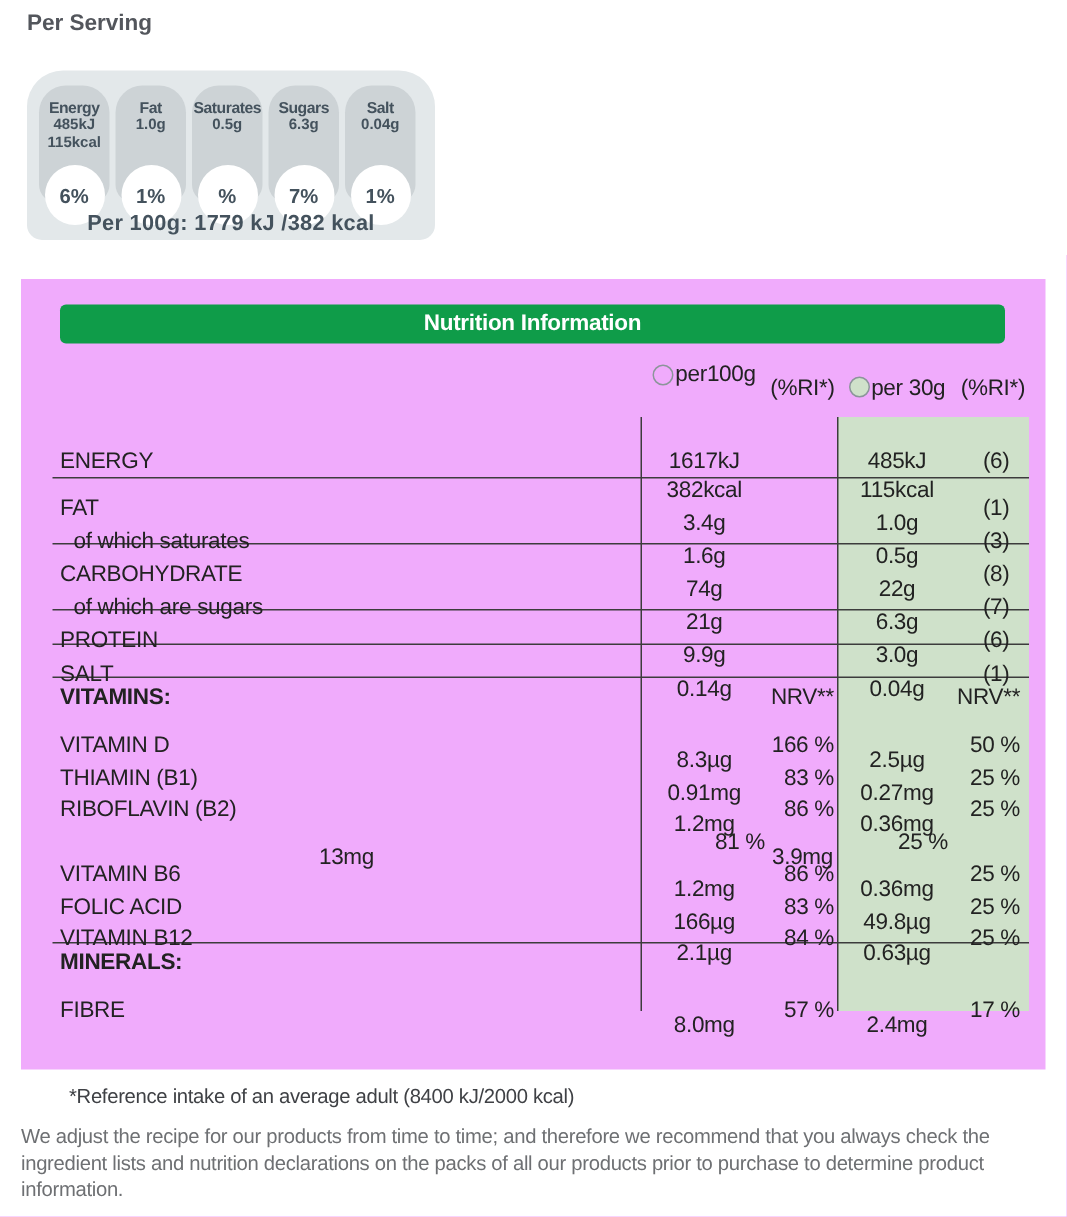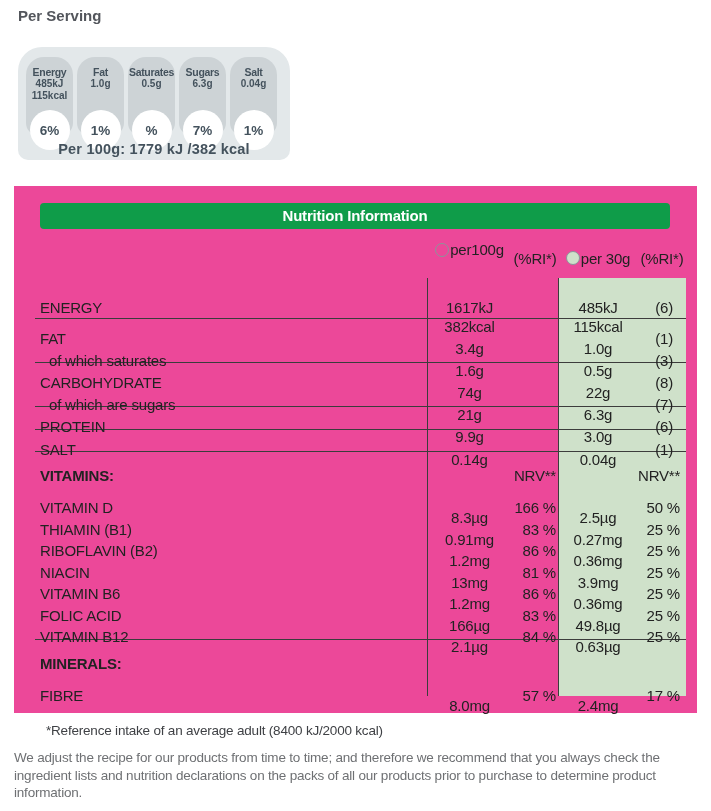--- a/index.html
+++ b/index.html
@@ -18,21 +18,21 @@
   .badge-name{font-size:10.5px;font-weight:bold;margin-top:9px;letter-spacing:-0.3px;white-space:nowrap;}
   .badge-val{font-size:10px;line-height:12px;font-weight:600;}
   .badge-circle{position:absolute;left:50%;transform:translateX(-50%);bottom:-15px;
                 width:40px;height:40px;border-radius:50%;background:#ffffff;
                 display:flex;align-items:center;justify-content:center;
                 font-size:13.5px;font-weight:bold;color:#44525d;}
   .per100-line{position:absolute;bottom:3px;width:100%;text-align:center;
                font-size:14.5px;font-weight:bold;color:#44525d;letter-spacing:0.2px;}
 
   
-  .nutri-panel{position:absolute;left:14px;top:186px;width:683px;height:527px;background:#ec4899;}
+  .nutri-panel{position:absolute;left:14px;top:186px;width:683px;height:527px;background:#f0abfc;}
   .nutri-title{position:absolute;left:26px;top:17px;width:630px;height:26px;background:#0f9c49;
                border-radius:4px;color:#ffffff;font-weight:bold;font-size:15px;
                text-align:center;line-height:26px;letter-spacing:-0.2px;}
 
   .tbl{position:absolute;left:21px;top:54px;width:651px;font-size:15px;color:#222;letter-spacing:-0.2px;}
   .grid5{display:grid;grid-template-columns:392px 85px 46px 80px 48px;}
 
   
   .thead{height:38px;}
   .hc{display:flex;}
@@ -48,21 +48,21 @@
   
   .tbody{position:relative;}
   .green-col{position:absolute;left:523px;top:0;width:128px;height:100%;background:#cfe1ca;}
   .sep{position:absolute;top:0;width:1px;height:100%;background:#3c3c3c;}
   .sep.s1{left:392px;}
   .sep.s2{left:523px;}
 
   .trow{position:relative;align-items:center;height:21.5px;}
   .trow.bb{border-bottom:1px solid #3c3c3c;}
   .r-energy{height:40px;}
-  .r-section{height:25px;margin-top:11px;}
+  .r-section{height:25px;}
   .r-last{height:20px;}
   .r-section .c-lbl{font-weight:bold;}
   .c-lbl{padding-left:5px;white-space:nowrap;}
   .c-lbl.indent{padding-left:14px;}
   .c-val{text-align:center;line-height:19px;margin-top:20px;}
   .c-ri{text-align:right;padding-right:2px;}
   .c-ri30{text-align:right;padding-right:6px;}
   .c-ri30.paren{padding-right:13px;}
 
   
@@ -245,21 +245,20 @@
           <div class="c-val">
             <div>1.2mg</div>
           </div>
           <div class="c-ri">86 %</div>
           <div class="c-val">
             <div>0.36mg</div>
           </div>
           <div class="c-ri30">25 %</div>
         </div>
         <div class="trow grid5">
-          <div class="c-lbl">NIACIN</div>
           <div class="c-val">
             <div>13mg</div>
           </div>
           <div class="c-ri">81 %</div>
           <div class="c-val">
             <div>3.9mg</div>
           </div>
           <div class="c-ri30">25 %</div>
         </div>
         <div class="trow grid5">

